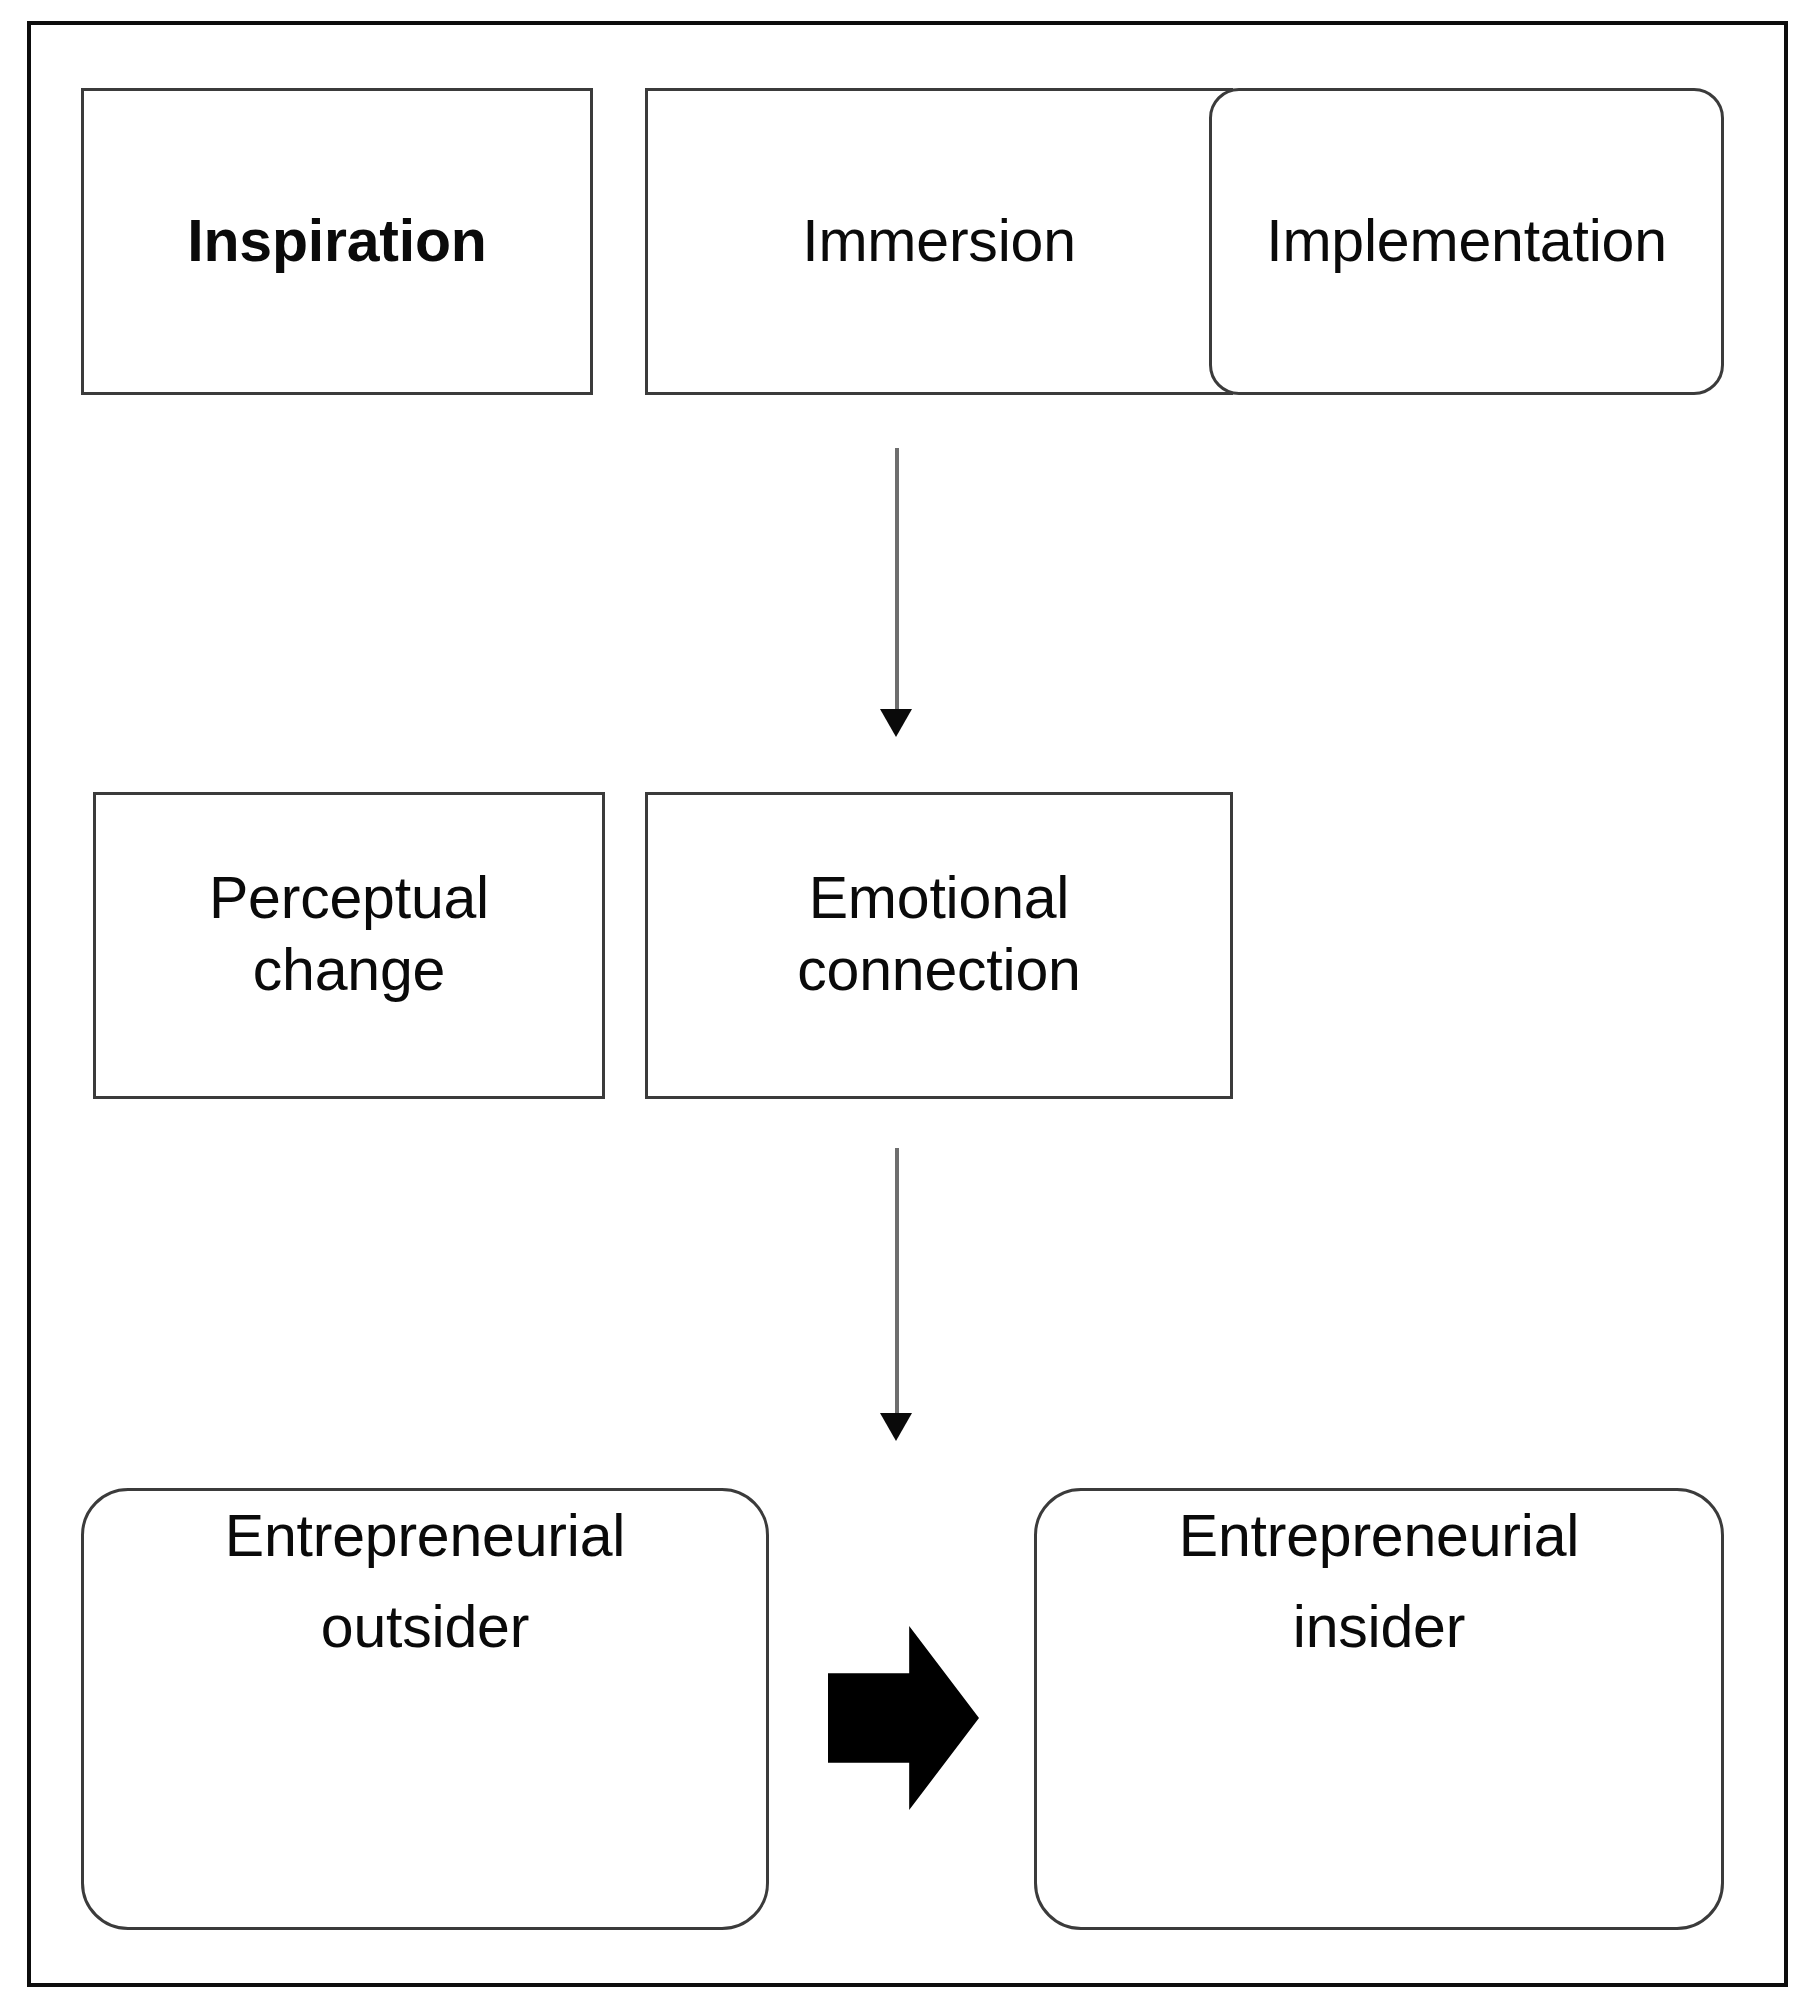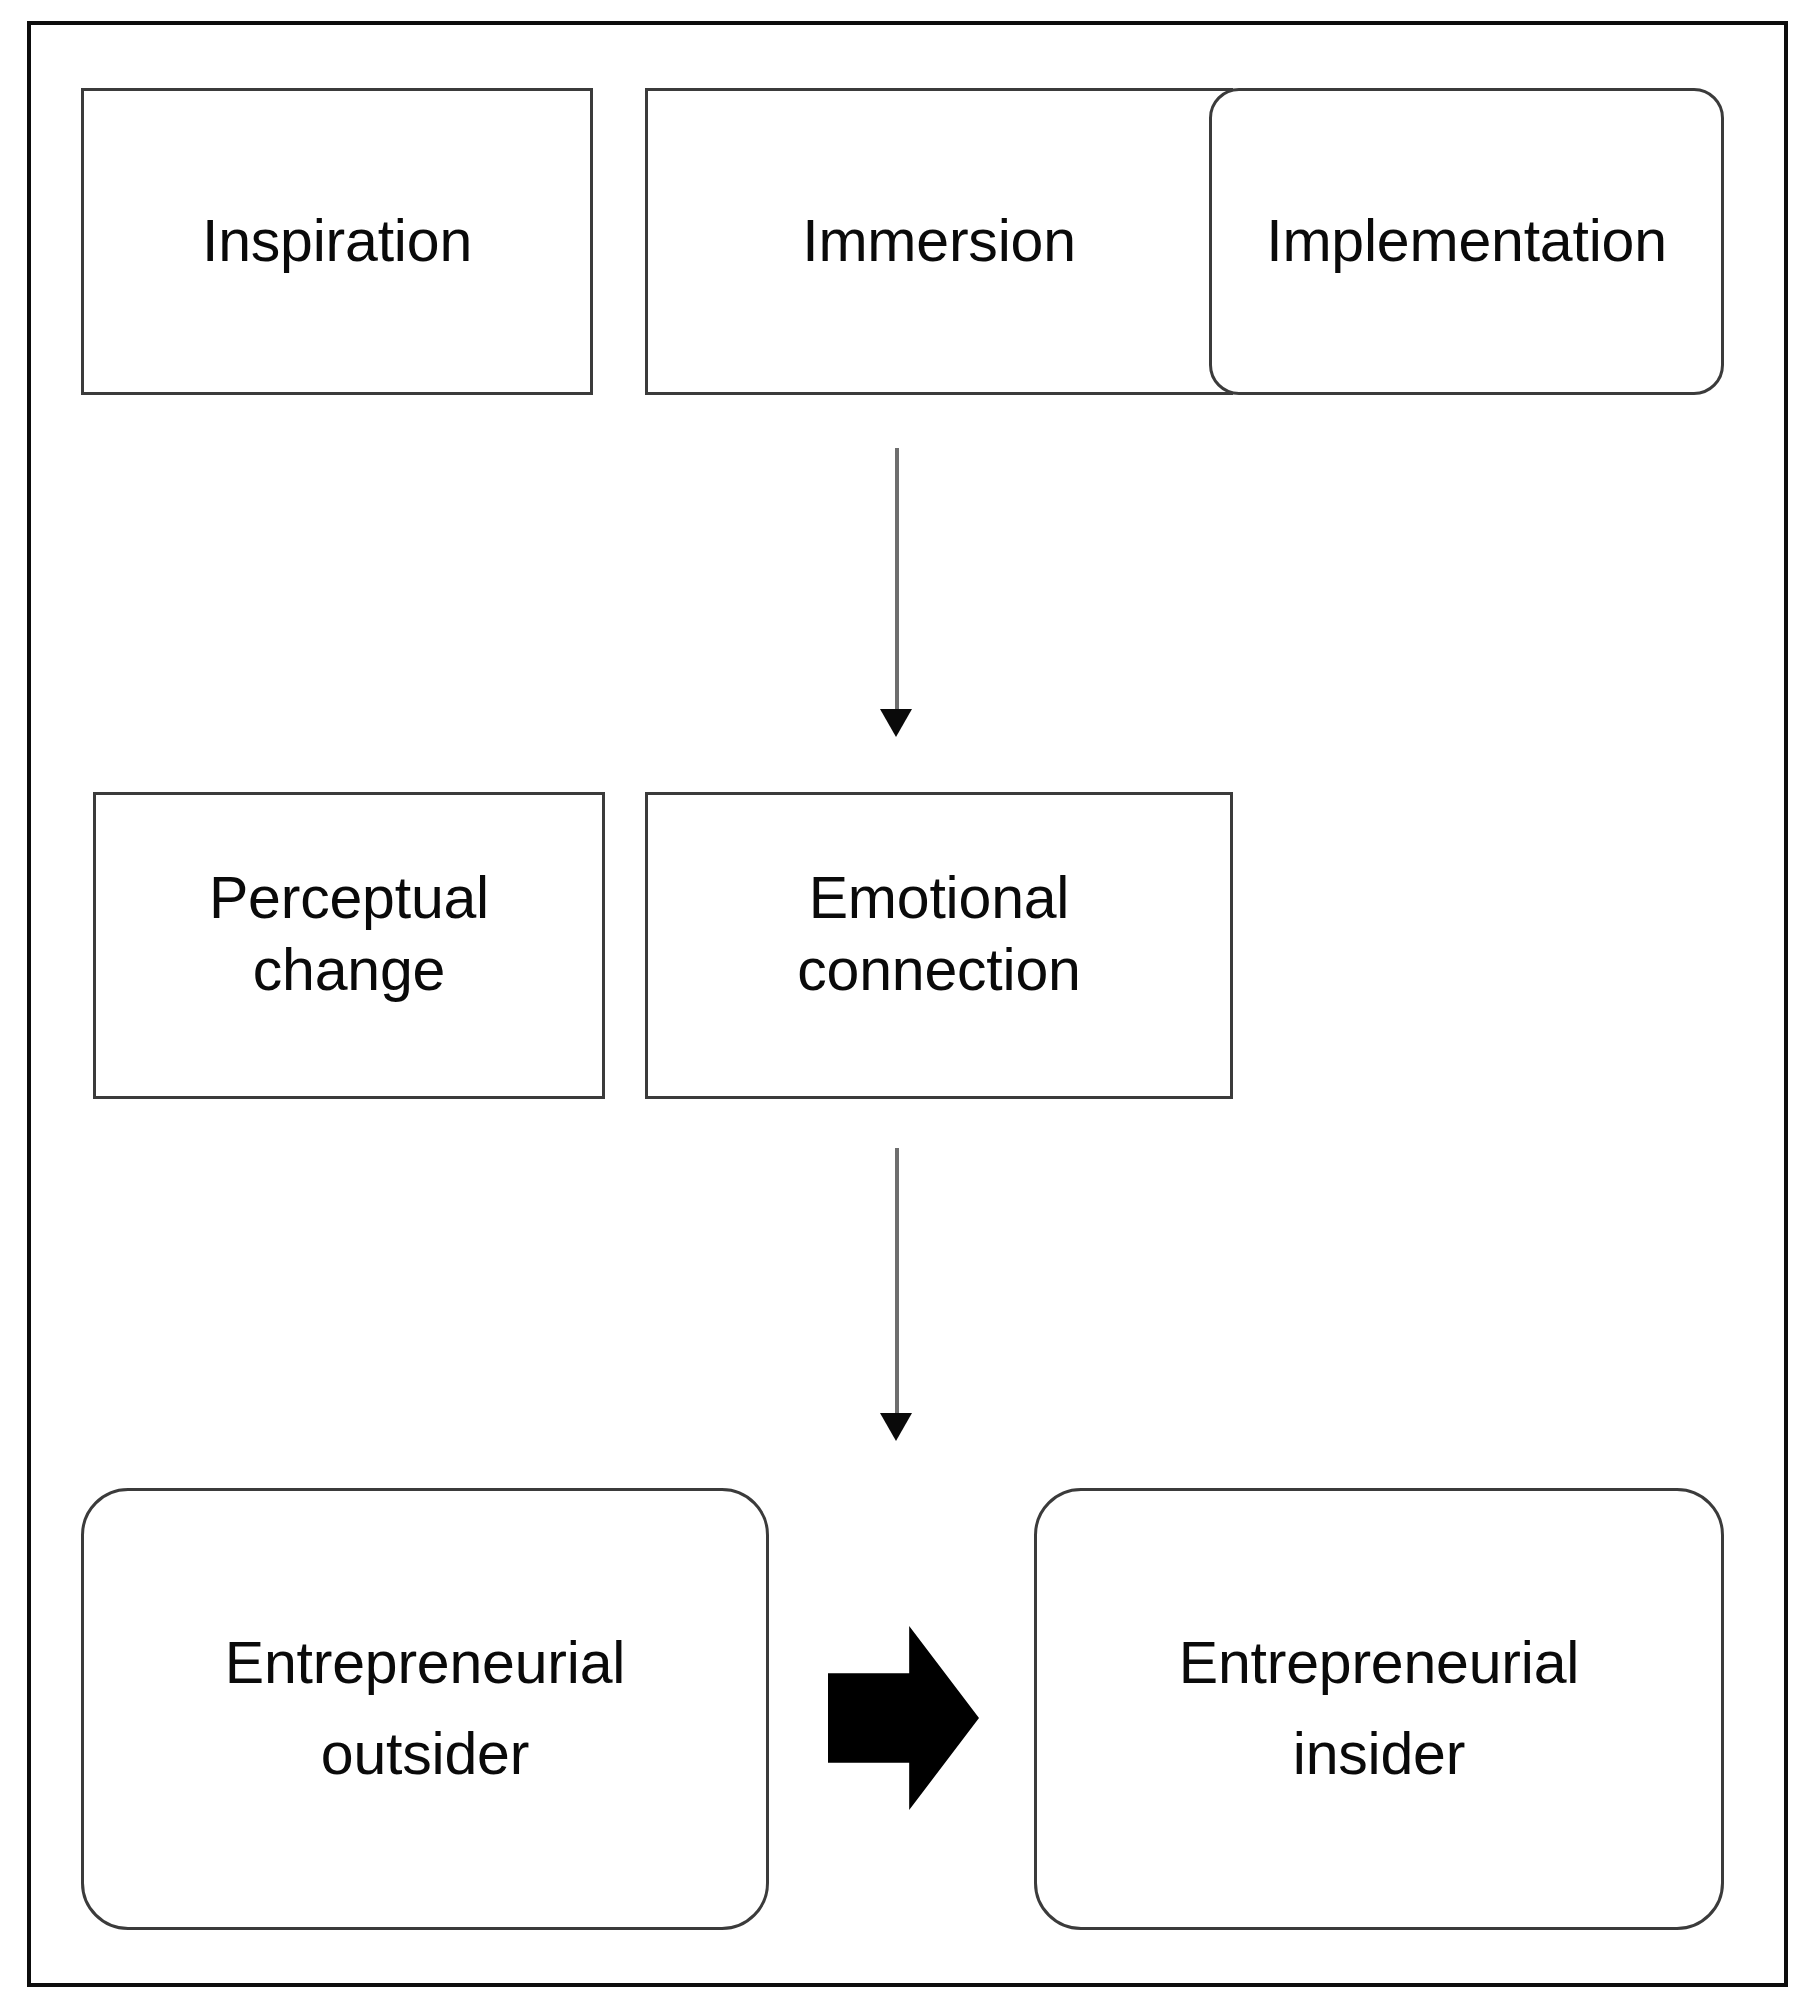--- a/index.html
+++ b/index.html
@@ -61,21 +61,20 @@
   .row2 .node-label { transform: translateY(-11.4px); }
 
   
   .node-round {
     position: absolute;
     box-sizing: border-box;
     border: 3.3px solid #3b3b3b;
     border-radius: 47px;
     background: #ffffff;
     display: flex;
-    align-items: center;
     justify-content: center;
     text-align: center;
     top: 1484px;
     height: 442px;
   }
   .node-round .node-label {
     font-size: 59px;
     line-height: 1.55;
     color: #0a0a0a;
     white-space: pre-line;
@@ -123,21 +122,21 @@
   }
   .block-arrow svg { display: block; width: 100%; height: 100%; }
 </style>
 </head>
 <body>
 
 <div id="canvas">
 
   <div class="outer-frame">
 
-    <div class="node row1 col1" style="left:50px; top:63px;">
+    <div class="node row1 col1" style="left:50px; top:63px;font-weight:bold;">
       <span class="node-label">Inspiration</span>
     </div>
 
     <div class="node row1 col2" style="left:614px; top:63px;">
       <span class="node-label">Immersion</span>
     </div>
 
     <div class="node row1 col3" style="left:1178px; top:63px;">
       <span class="node-label">Implementation</span>
     </div>

